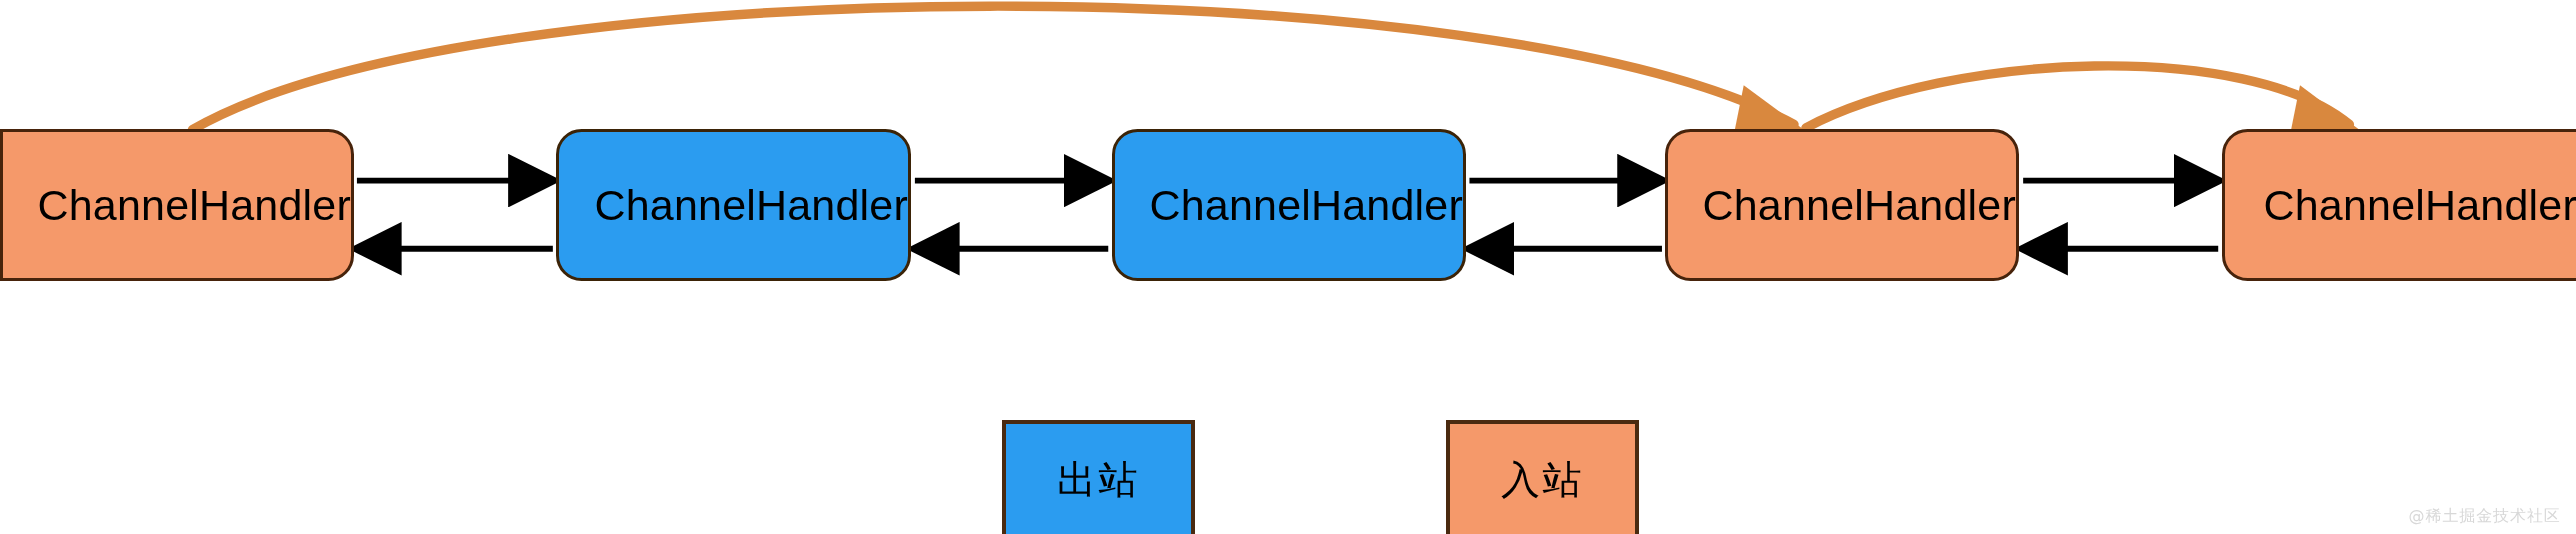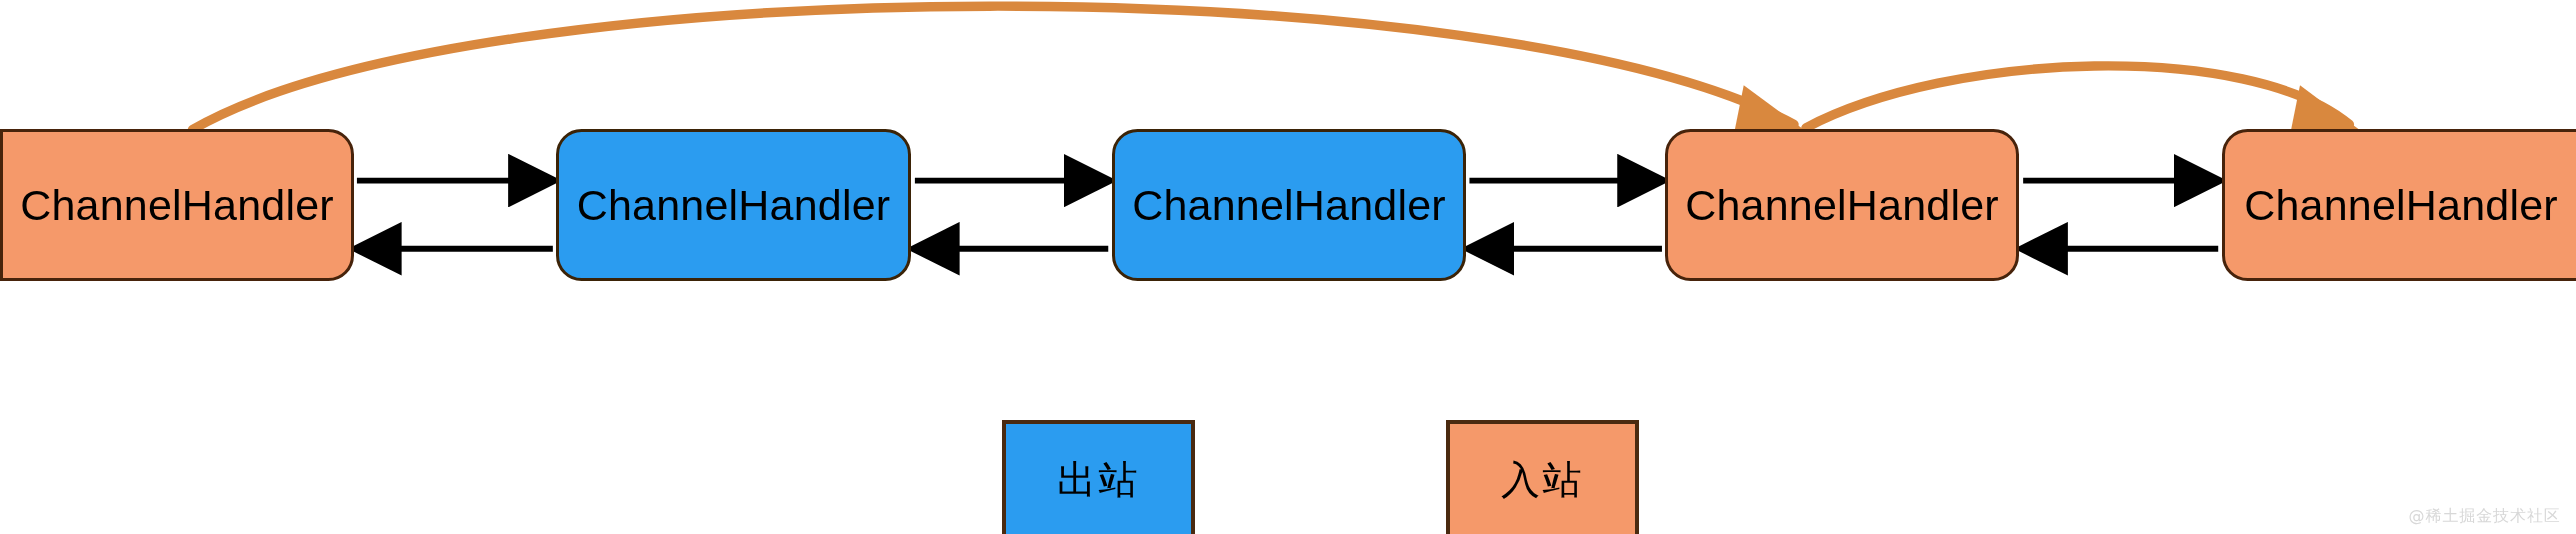--- a/index.html
+++ b/index.html
@@ -24,21 +24,21 @@
   }
 
   
   .handler-box {
     position: absolute;
     box-sizing: border-box;
     border-radius: 25.6px;
     border: 3.4px solid #47230b;
     display: flex;
     align-items: center;
-    justify-content: center;
+    justify-content: flex-end;
     z-index: 4;
   }
   .handler-box.inbound {
     background: #f5996a;
     border-color: #47230b;
   }
   .handler-box.outbound {
     background: #2b9cf0;
     border-color: #3b2307;
   }

